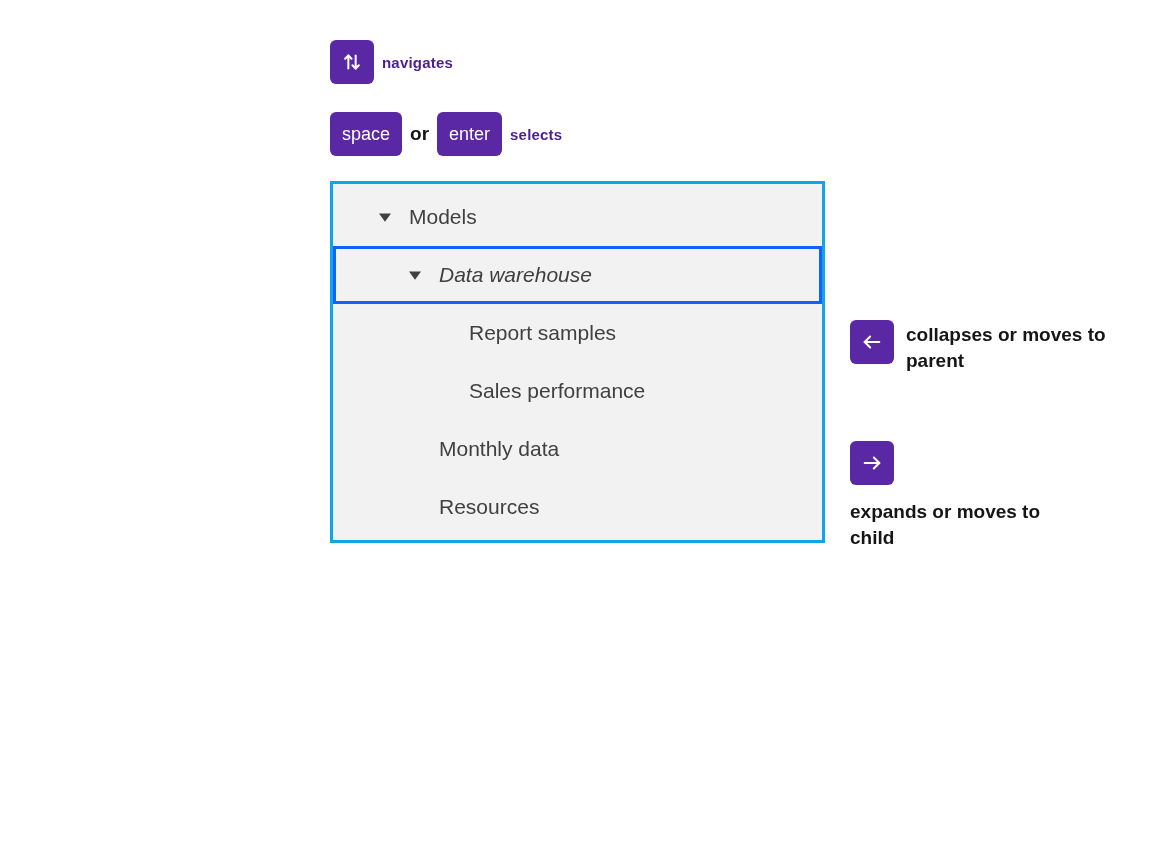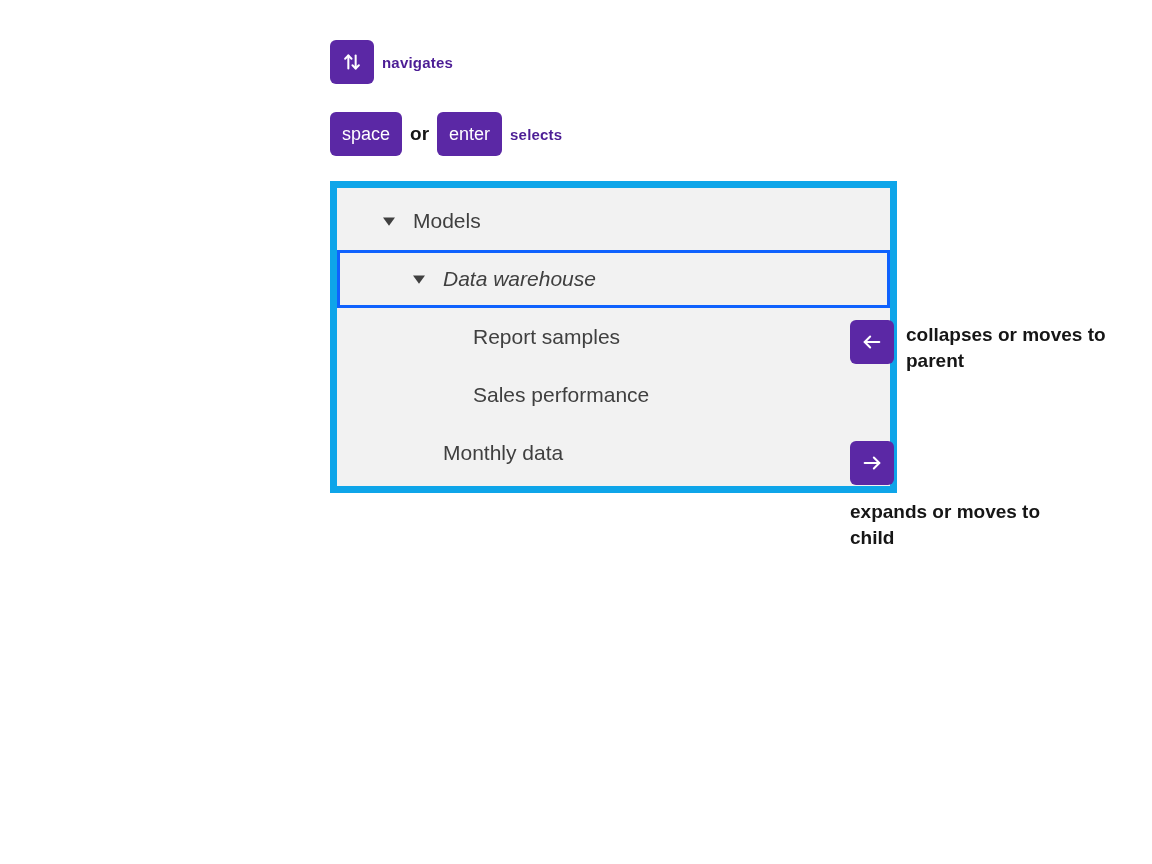--- a/index.html
+++ b/index.html
@@ -55,23 +55,23 @@
       font-weight: 600;
       color: #161616;
       text-align: right;
     }
 
     
     .tree {
       position: absolute;
       left: 330px;
       top: 181px;
-      width: 567px;
+      width: 495px;
       background: #f2f2f2;
-      border: 7px solid #0ea5e9;
+      border: 3px solid #0ea5e9;
       padding-top: 4px;
       padding-bottom: 4px;
     }
     .node {
       display: flex;
       align-items: center;
       height: 58px;
       font-size: 21px;
       color: #404040;
     }
@@ -172,20 +172,24 @@
     <div class="node depth2">
       <span class="spacer"></span>
       <span>Sales performance</span>
     </div>
 
     <div class="node depth1">
       <span class="spacer"></span>
       <span>Monthly data</span>
     </div>
 
+    <div class="node depth1">
+      <span class="spacer"></span>
+      <span>Resources</span>
+    </div>
 
 
   </div>
 
   <div class="side-hint left">
     <span class="kbd icon-only">
       <svg viewBox="0 0 24 24" fill="none" stroke="#fff" stroke-width="2.2" stroke-linecap="round" stroke-linejoin="round">
         <path d="M20 12H4"></path>
           <path d="M10 18l-6-6 6-6"></path>
       </svg>

